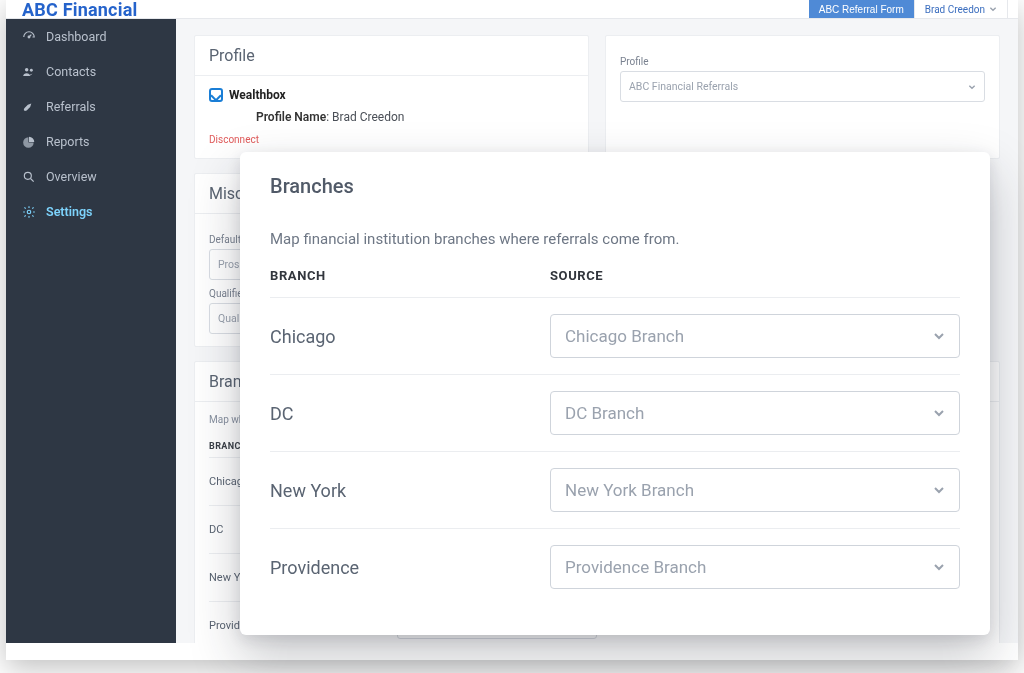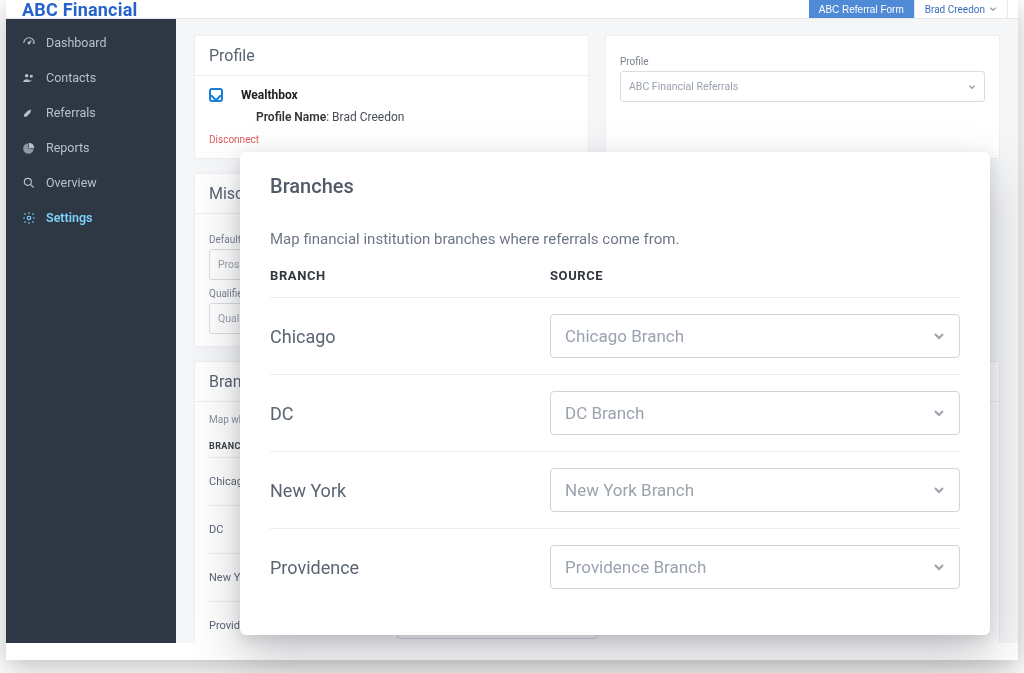--- a/index.html
+++ b/index.html
@@ -61,21 +61,20 @@
 
   .body {
     display: flex;
     height: calc(100% - 36px);
   }
   
   .sidebar {
     width: 170px;
     background: #2e3744;
     color: #b8c0cc;
-    padding-top: 6px;
   }
   .side-item {
     display: flex;
     align-items: center;
     gap: 10px;
     padding: 10px 16px;
     font-size: 12.5px;
     cursor: pointer;
   }
   .side-item.active { color: #7dd3fc; font-weight: 600; }
@@ -96,21 +95,21 @@
     border-radius: 2px;
     flex: 1;
   }
   .card-head {
     padding: 10px 14px;
     border-bottom: 1px solid #eceef1;
     font-size: 16px;
     color: #5a6472;
   }
   .card-body { padding: 12px 14px; font-size: 12px; color: #4a4f57; }
-  .wealthbox { display: flex; align-items: center; gap: 18px; font-weight: 700; color: #222; margin-bottom: 8px; }
+  .wealthbox { display: flex; align-items: center; gap: 6px; font-weight: 700; color: #222; margin-bottom: 8px; }
   .wb-logo {
     width: 14px; height: 14px; border: 2px solid #1a7ed6; border-radius: 3px;
     display: inline-flex; align-items: center; justify-content: center;
     transform: rotate(0deg);
     position: relative;
   }
   .wb-logo::before {
     content: ""; position: absolute; width: 6px; height: 6px; border: 2px solid #1a7ed6; border-top: none; border-left: none;
     transform: rotate(45deg); top: 2px;
   }

